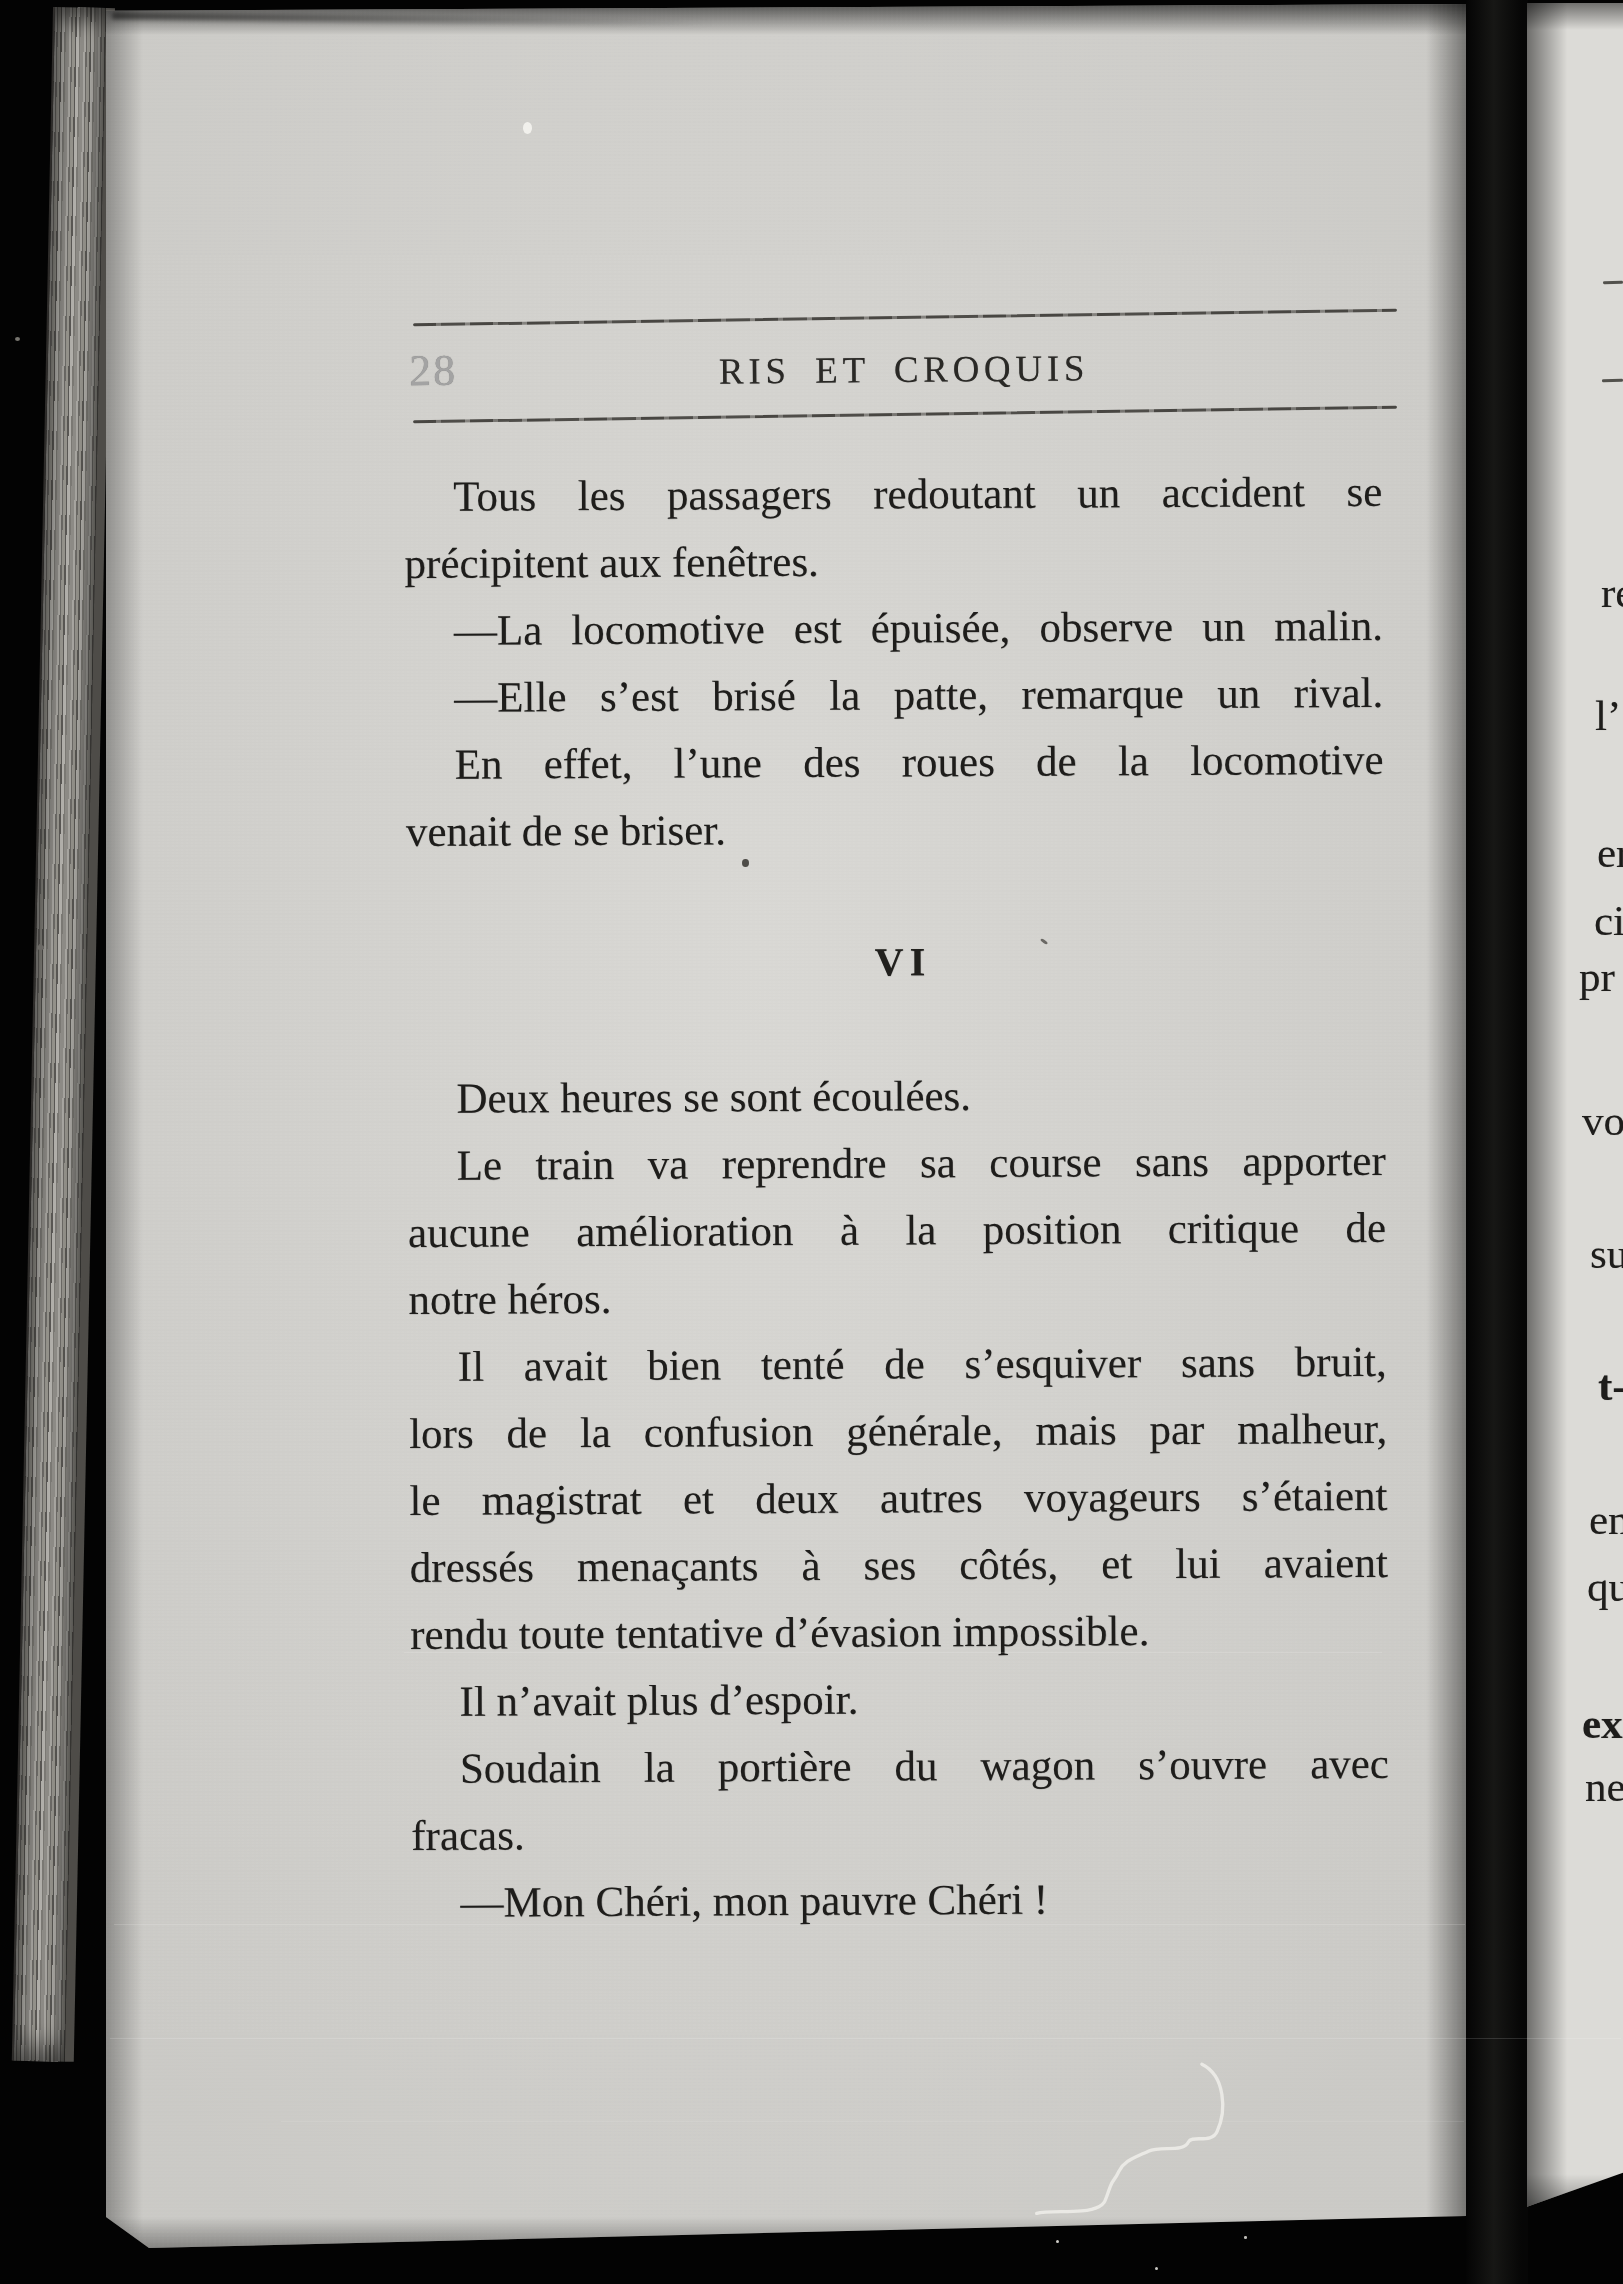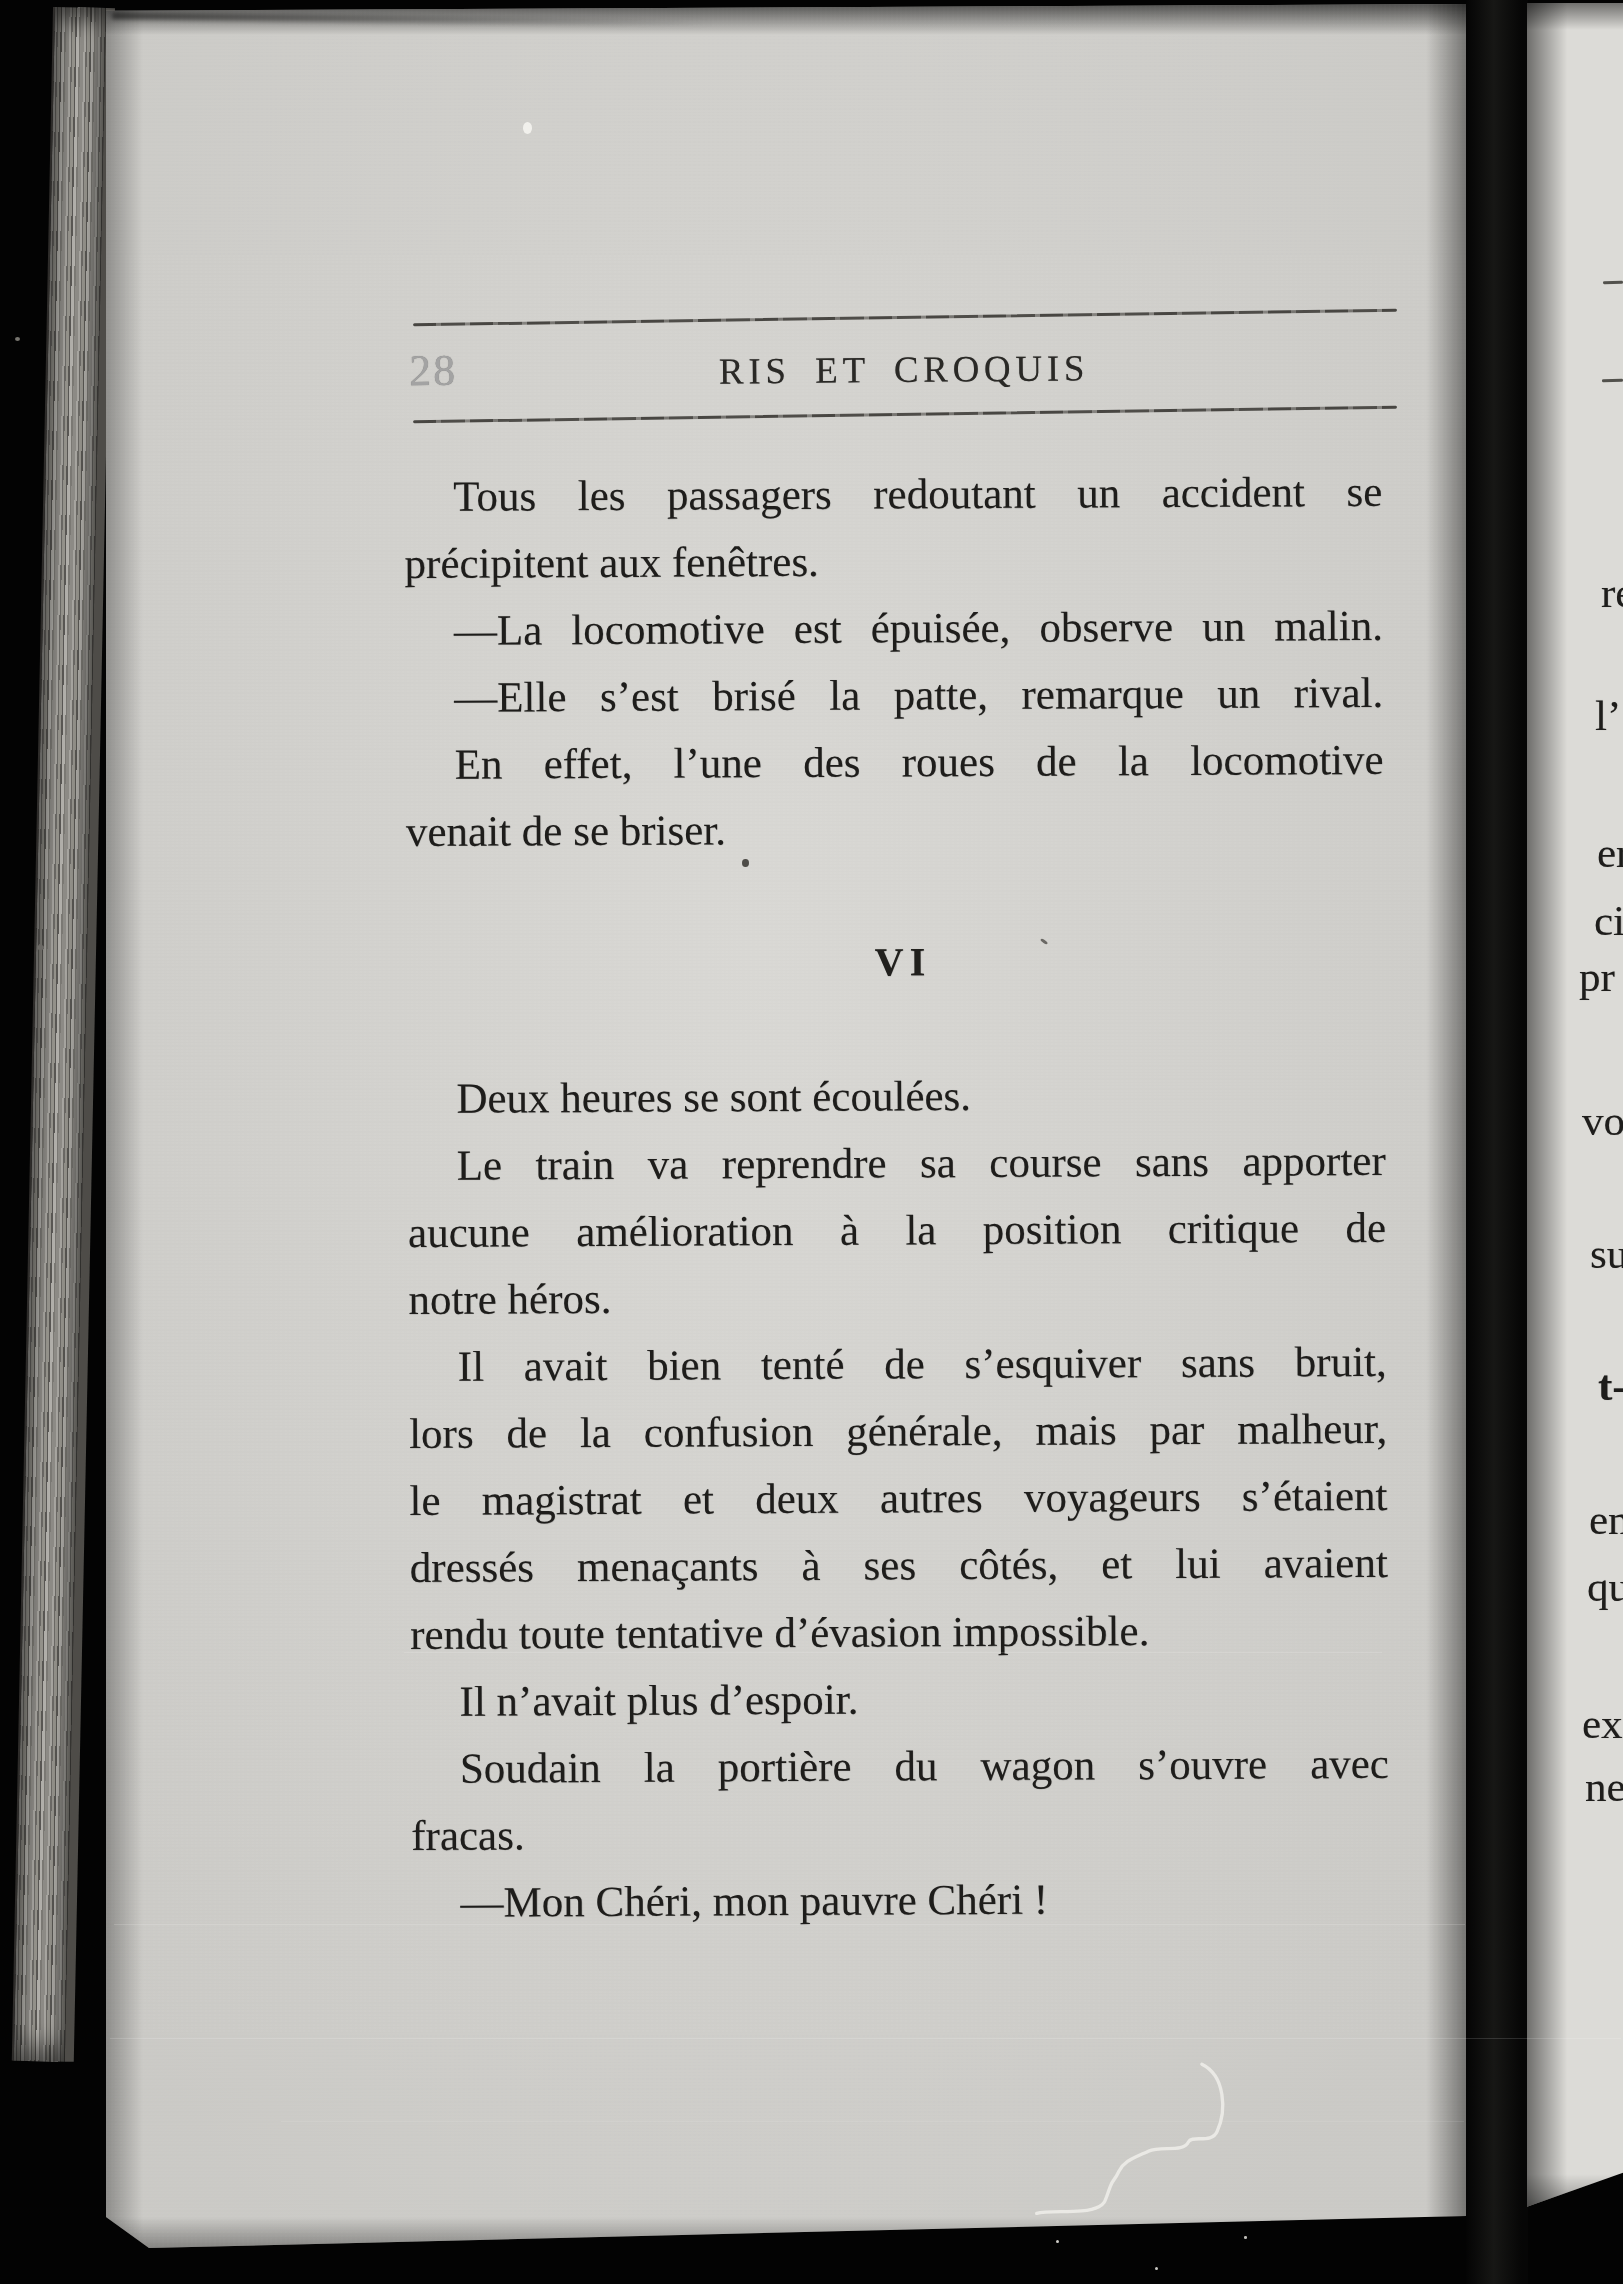--- a/index.html
+++ b/index.html
@@ -137,21 +137,21 @@
 <div class="frag" style="left:1601px;top:559px;">re</div>
 <div class="frag" style="left:1595px;top:682px;">l’</div>
 <div class="frag" style="left:1597px;top:819px;">er</div>
 <div class="frag" style="left:1594px;top:887px;">ci</div>
 <div class="frag" style="left:1579px;top:943px;">pr</div>
 <div class="frag" style="left:1582px;top:1087px;">vo</div>
 <div class="frag" style="left:1590px;top:1220px;">su</div>
 <div class="frag" style="left:1598px;top:1352px;font-weight:bold;">t-i</div>
 <div class="frag" style="left:1589px;top:1486px;">en</div>
 <div class="frag" style="left:1587px;top:1553px;">qu</div>
-<div class="frag" style="left:1582px;top:1690px;">ex</div>
+<div class="frag" style="left:1582px;top:1690px;font-weight:bold;">ex</div>
 <div class="frag" style="left:1585px;top:1753px;">ne</div>
 
 <div class="streak" style="left:404px;top:1652px;width:978px;opacity:.5;"></div>
 <div class="streak" style="left:114px;top:1924px;width:1351px;opacity:.6;"></div>
 <div class="streak" style="left:110px;top:2038px;width:1511px;opacity:.55;"></div>
 <div class="streak" style="left:281px;top:2121px;width:1183px;opacity:.4;"></div>
 
 <div class="speck" style="left:523px;top:122px;width:9.4px;height:12px;background:#f1f0ec;filter:blur(0.7px);"></div>
 <div class="speck" style="left:742px;top:859px;width:6.7px;height:8px;background:#4e4c48;filter:blur(0.7px);"></div>
 <div class="speck" style="left:1040px;top:940px;width:8px;height:3.3px;background:#6a6864;transform:rotate(35deg);"></div>

